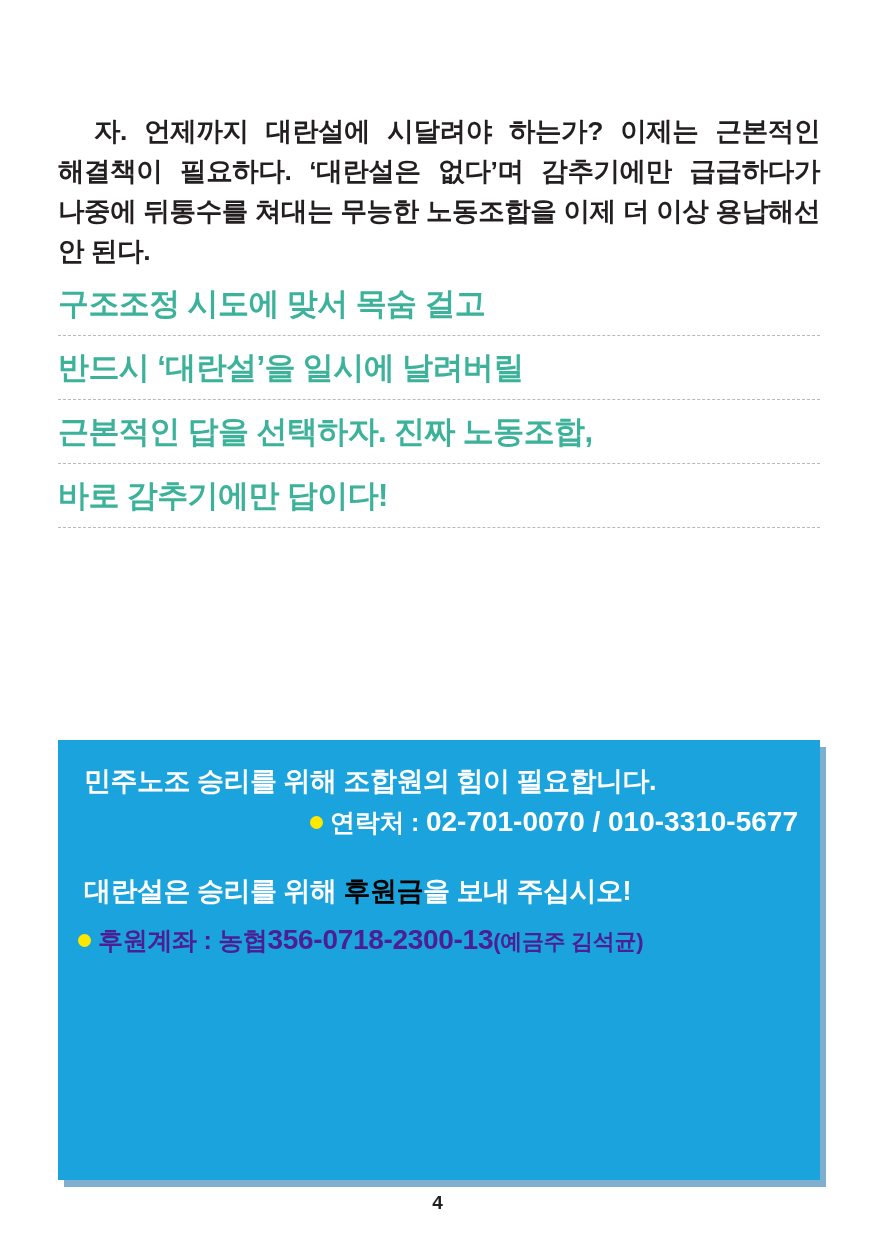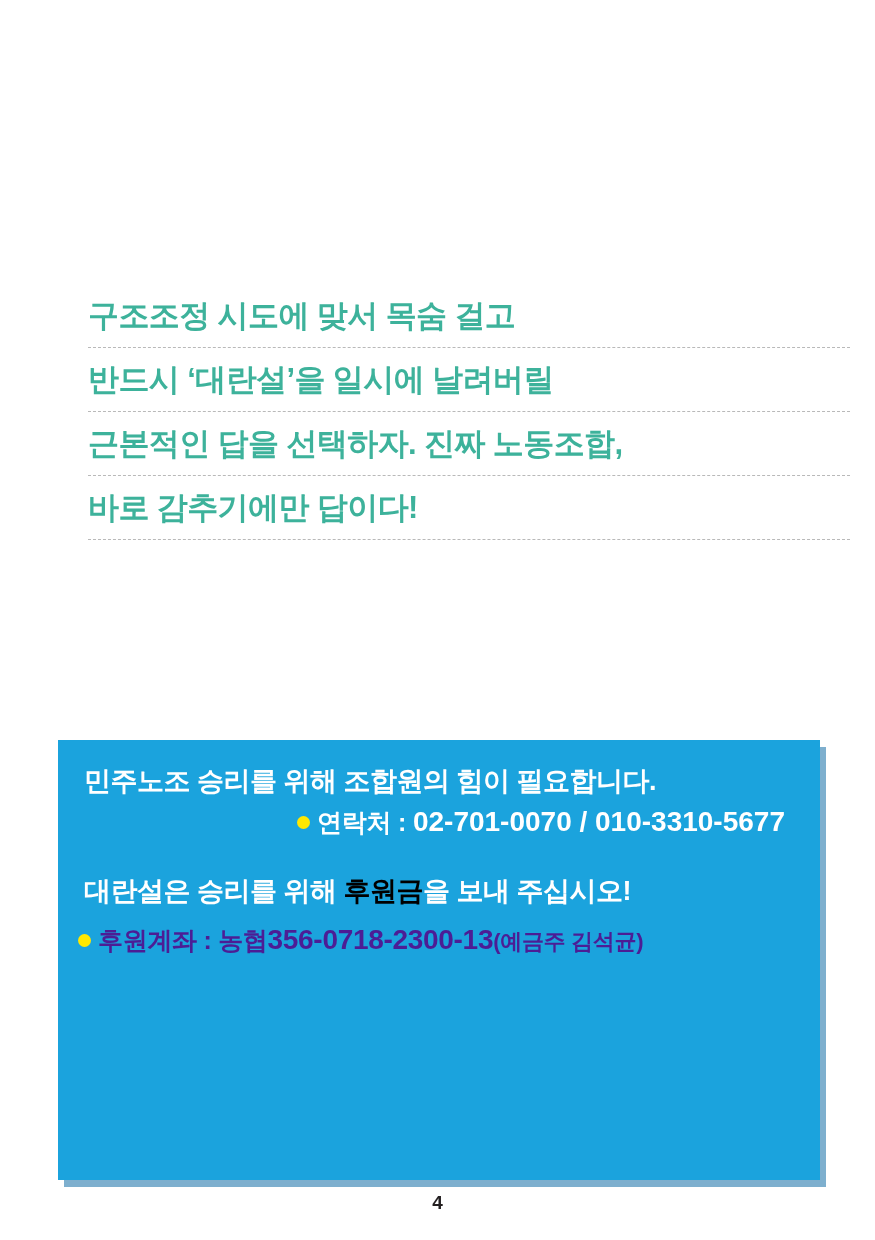--- a/index.html
+++ b/index.html
@@ -37,23 +37,22 @@
     text-align: justify;
     text-justify: inter-character;
     text-indent: 36px;
     word-break: keep-all;
   }
 
   
   .slogan {
     position: absolute;
     left: 58px;
-    top: 284px;
+    top: 272px;
     width: 762px;
-    margin-left: 30px;
   }
   .slogan-line {
     color: #3db29b;
     font-size: 31px;
     font-weight: bold;
     letter-spacing: -0.6px;
     line-height: 64px;
     height: 64px;
     border-bottom: 1px dashed #b9b9b9;
     white-space: nowrap;
@@ -62,21 +61,21 @@
 
   
   .blue-box {
     position: absolute;
     left: 58px;
     top: 740px;
     width: 762px;
     height: 440px;
     background: #1ba3dd;
     box-sizing: border-box;
-    padding: 22px 35px 16px 20px;
+    padding: 22px 22px 16px 20px;
     box-shadow: 6px 7px 0 rgba(20,110,165,0.55);
   }
   .bb-heading {
     color: #ffffff;
     font-size: 27px;
     font-weight: bold;
     letter-spacing: -0.5px;
     line-height: 38px;
     padding-left: 6px;
   }
@@ -153,20 +152,21 @@
     color: #231f20;
     font-size: 19px;
     font-weight: bold;
   }
 </style>
 </head>
 <body>
 
 <div class="page">
 
+  <p class="intro">자. 언제까지 대란설에 시달려야 하는가? 이제는 근본적인 해결책이 필요하다. ‘대란설은 없다’며 감추기에만 급급하다가 나중에 뒤통수를 쳐대는 무능한 노동조합을 이제 더 이상 용납해선 안 된다.</p>
 
   <div class="slogan">
     <div class="slogan-line">구조조정 시도에 맞서 목숨 걸고</div>
     <div class="slogan-line">반드시 ‘대란설’을 일시에 날려버릴</div>
     <div class="slogan-line">근본적인 답을 선택하자. 진짜 노동조합,</div>
     <div class="slogan-line">바로 감추기에만 답이다!</div>
   </div>
 
   <div class="blue-box">
 

